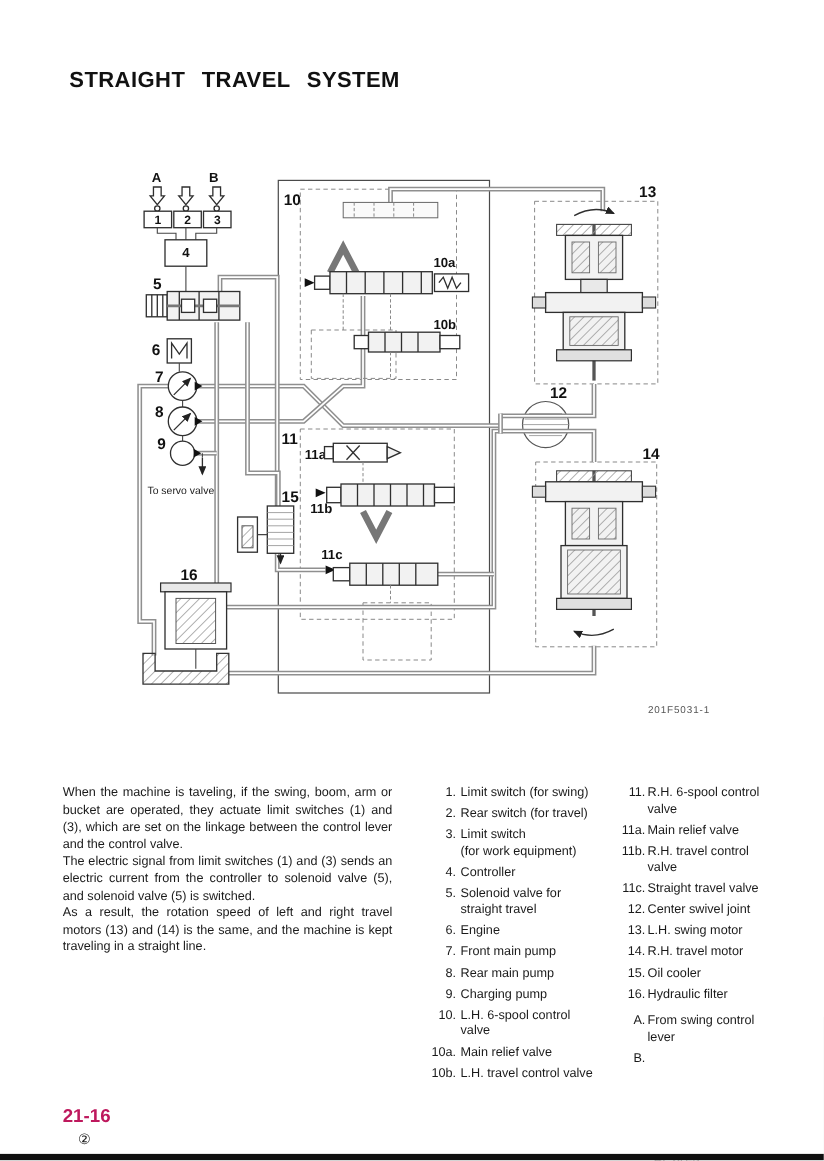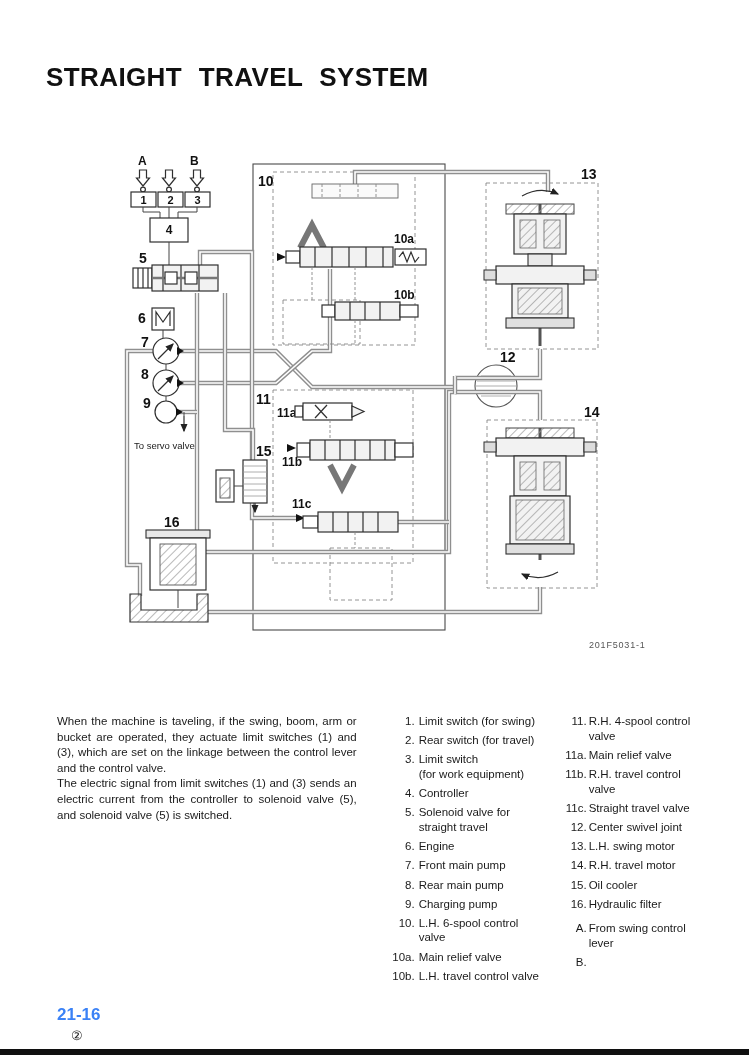--- a/index.html
+++ b/index.html
@@ -1,19 +1,19 @@
 <!DOCTYPE html>
 <html><head>
 <meta charset="utf-8">
 <style>
   html,body{margin:0;padding:0;background:#e8e8e8;}
   #page{position:relative;width:749px;height:1055px;background:#ffffff;overflow:hidden;
         font-family:"Liberation Sans", sans-serif;color:#1a1a1a;}
   
-  #title{position:absolute;left:46px;top:62px;font-size:26px;font-weight:bold;
+  #title{position:absolute;left:63px;top:62px;font-size:20px;font-weight:bold;
          letter-spacing:0.4px;word-spacing:9px;color:#111;}
   
   #diagram{position:absolute;left:0;top:148px;}
   .ln{stroke:#2f2f2f;stroke-width:1.2;fill:none;}
   .fillw{fill:#ffffff;stroke:#2f2f2f;stroke-width:1.2;}
   .body{fill:#f2f2f2;stroke:#2f2f2f;stroke-width:1.2;}
   .wire{stroke:#444;stroke-width:1;fill:none;}
   .dwire{stroke:#888;stroke-width:0.9;fill:none;stroke-dasharray:3,2;}
   .pipe{stroke:#8f8f8f;stroke-width:4.4;fill:none;}
   .pipecore{stroke:#ffffff;stroke-width:1.6;fill:none;}
@@ -31,21 +31,21 @@
   #paras p{margin:0;}
   .legend-col{font-size:11.5px;line-height:14.6px;}
   #legend-mid{width:152px;margin-right:6px;}
   #legend-right{width:168px;}
   .legend-row{display:flex;margin-bottom:4.6px;}
   .lnum{flex:0 0 30px;text-align:right;padding-right:4px;}
   #legend-right .lnum{flex:0 0 28px;text-align:right;padding-right:2px;}
   .ltext{white-space:pre;}
   .gap{margin-top:10px;}
   
-  #pagenum{position:absolute;left:57px;top:1005px;font-size:17px;font-weight:bold;color:#3b82f6;}
+  #pagenum{position:absolute;left:57px;top:1005px;font-size:17px;font-weight:bold;color:#be185d;}
   #revmark{position:absolute;left:71px;top:1028px;font-size:13px;color:#222;}
   #model{position:absolute;left:594px;top:1008px;font-size:12.5px;color:#222;margin-top:40px;}
   #bottombar{position:absolute;left:0;bottom:0;width:749px;height:6px;background:#101010;}
 </style>
 </head>
 <body>
 
 <div id="page">
 
   <div id="title">STRAIGHT TRAVEL SYSTEM</div>
@@ -313,20 +313,21 @@
       <path class="ln" d="M558,424 Q540,434 522,426" marker-end="url(#arrowS)"></path>
     </g>
 
     <text class="figcode" x="589" y="500">201F5031-1</text>
   </svg>
 
   <div id="textrow">
     <div id="paras">
       <p>When the machine is taveling, if the swing, boom, arm or bucket are operated, they actuate limit switches (1) and (3), which are set on the linkage between the control lever and the control valve.</p>
       <p>The electric signal from limit switches (1) and (3) sends an electric current from the controller to solenoid valve (5), and solenoid valve (5) is switched.</p>
+      <p>As a result, the rotation speed of left and right travel motors (13) and (14) is the same, and the machine is kept traveling in a straight line.</p>
     </div>
 
     <div id="legend-mid" class="legend-col">
       <div class="legend-row">
           <span class="lnum">1.</span>
           <span class="ltext">Limit switch (for swing)</span>
         </div>
       <div class="legend-row">
           <span class="lnum">2.</span>
           <span class="ltext">Rear switch (for travel)</span>
@@ -372,21 +373,21 @@
         </div>
       <div class="legend-row">
           <span class="lnum">10b.</span>
           <span class="ltext">L.H. travel control valve</span>
         </div>
     </div>
 
     <div id="legend-right" class="legend-col">
       <div class="legend-row">
           <span class="lnum">11.</span>
-          <span class="ltext">R.H. 4-spool control
+          <span class="ltext">R.H. 6-spool control
 valve</span>
         </div>
       <div class="legend-row">
           <span class="lnum">11a.</span>
           <span class="ltext">Main relief valve</span>
         </div>
       <div class="legend-row">
           <span class="lnum">11b.</span>
           <span class="ltext">R.H. travel control
 valve</span>

